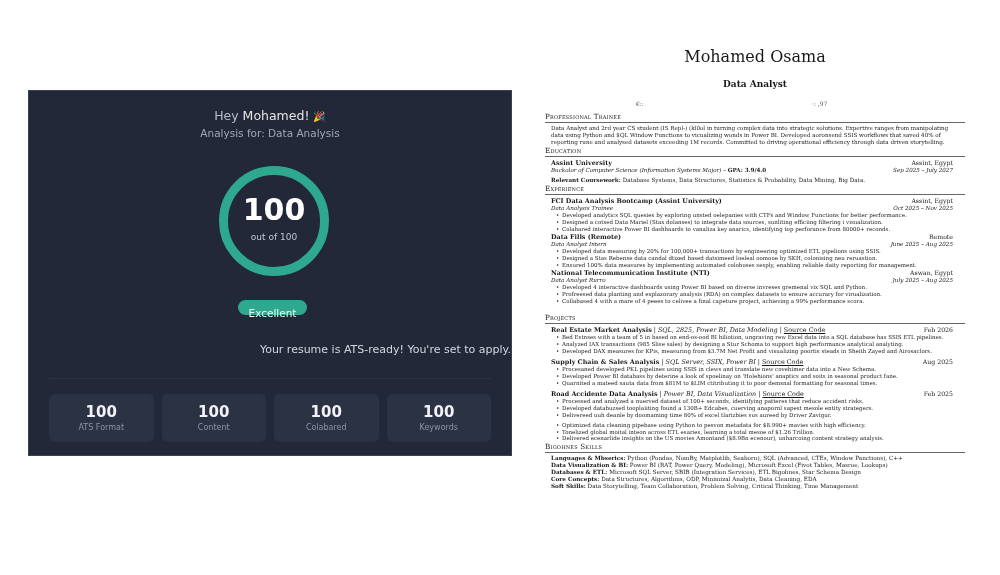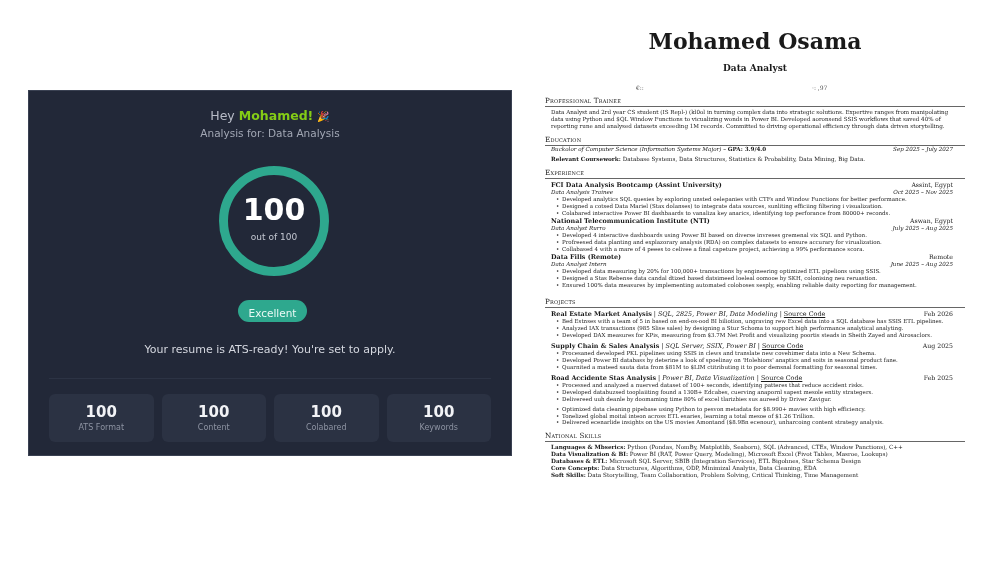--- a/index.html
+++ b/index.html
@@ -6,55 +6,55 @@
   html, body { width: 1000px; height: 575px; background: #ffffff; overflow: hidden; }
   body { position: relative; font-family: "DejaVu Sans", sans-serif; }
 
   
   .ats-panel {
     position: absolute; left: 28px; top: 90px; width: 484px; height: 366px;
     background: #222838; border: 1px solid #3a4152;
     color: #e6e8ee; text-align: center;
   }
   .greeting { position: absolute; top: 17px; left: 0; right: 0; font-size: 12.5px; color: #b8bcc7; }
-  .greeting b { color: #84cc16; font-weight: bold; }
+  .greeting b { color: #e5e5e5; font-weight: normal; }
   .subtitle { position: absolute; top: 36px; left: 0; right: 0; font-size: 10.5px; color: #a2a7b4; }
   .ring {
     position: absolute; left: 190px; top: 75px; width: 110px; height: 110px;
     border-radius: 50%; border: 9px solid #2ea88e;
   }
   .ring-score { position: absolute; top: 17px; left: 0; right: 0; font-size: 30px; color: #ffffff; font-weight: bold; letter-spacing: 0px; }
   .ring-sub { position: absolute; top: 57px; left: 0; right: 0; font-size: 9px; color: #c3c7d1; }
   .badge {
-    position: absolute; left: 209px; top: 209px; width: 69px; height: 22px;
+    position: absolute; left: 209px; top: 209px; width: 69px; height: 15px;
     border-radius: 14px; background: #2ea88e; color: #eafaf5;
     font-size: 10.5px; line-height: 27px;
   }
-  .message { position: absolute; top: 252px; left: 0; right: 0; font-size: 11px; color: #d4d7df; }
+  .message { position: absolute; top: 252px; left: 0; right: 0; font-size: 11px; color: #d4d7df; text-align: right; }
   .divider { position: absolute; left: 20px; right: 20px; top: 287px; height: 1px; background: #2c3344; }
   .stats { position: absolute; left: 20px; top: 303px; right: 20px; height: 48px; display: flex; gap: 8px; }
   .stat {
     flex: 1; height: 48px; border-radius: 6px; background: #2b3243;
   }
   .stat-value { display: block; margin-top: 9px; font-size: 15px; font-weight: bold; color: #f2f3f6; }
   .stat-label { display: block; margin-top: 2px; font-size: 8px; color: #8d93a2; }
 
   
   .resume {
     position: absolute; left: 545px; top: 25px; width: 420px; height: 545px;
     font-family: "DejaVu Serif", serif; color: #1a1a1a;
   }
-  .r-name { text-align: center; font-size: 22px; font-weight: bold; margin-top: 6px; line-height: 20px; }
+  .r-name { text-align: center; font-size: 16px; font-weight: normal; margin-top: 22px; line-height: 20px; }
   .r-role { text-align: center; font-size: 9px; font-weight: bold; line-height: 11px; margin-top: 12px; }
   .r-contact { position: relative; height: 22px; }
   .r-contact .c1 { position: absolute; left: 91px; top: 10px; font-size: 6px; color: #555; }
   .r-contact .c2 { position: absolute; left: 267px; top: 10px; font-size: 6px; color: #555; }
   .sec-title {
     font-size: 7.2px; font-variant: small-caps; letter-spacing: 0.2px;
-    border-bottom: 1px solid #666; padding-bottom: 1px; margin-top: 5px; line-height: 9px;
+    border-bottom: 1px solid #666; padding-bottom: 1px; line-height: 9px;
   }
   .sec-title.first { margin-top: 0; }
   .r-p { font-size: 5.6px; line-height: 7.1px; padding-left: 6px; padding-right: 12px; margin-top: 2px; }
   .row { display: flex; justify-content: space-between; padding-left: 6px; padding-right: 12px; }
   .row .l { font-size: 6.4px; font-weight: bold; line-height: 8px; }
   .row .r { font-size: 6.2px; line-height: 8px; }
   .row.sub .l, .row.sub .r { font-style: italic; font-weight: normal; font-size: 5.6px; line-height: 7px; }
   .row .l .tech { font-weight: normal; font-style: italic; }
   .row .l .sep { font-weight: normal; }
   .row .l .link { font-weight: normal; text-decoration: underline; }
@@ -112,20 +112,24 @@
   <div class="r-role">Data Analyst</div>
   <div class="r-contact">
     <span class="c1">€::</span>
     <span class="c2">·: ,97</span>
   </div>
 
   <div class="sec-title first">Professional Trainee</div>
   <div class="r-p">Data Analyst and 2rd year CS student (IS Repl-) (kl0ol in turning complex data into strategic solutions. Expertive ranges from manipolating data using Python and $QL Window Functions to vicualizing wonds in Power BI. Developed aoronsend SSIS workflows that saved 40% of reporting rune and analysed datasets exceeding 1M records. Committed to driving operational efficiency through data driven storytelling.</div>
 
   <div class="sec-title">Education</div>
+  <div class="row" style="margin-top:2px;">
+    <span class="l">Assint University</span>
+    <span class="r">Assint, Egypt</span>
+  </div>
   <div class="row sub">
     <span class="l"><span>Buckolor of Computer Science (Information Systems Major) – </span><b style="font-style:normal;">GPA: 3.9/4.0</b></span>
     <span class="r">Sep 2025 – July 2027</span>
   </div>
   <div class="course"><b>Relevant Coursework:</b><span> Database Systems, Data Structures, Statistics &amp; Probability, Data Mining, Big Data.</span></div>
 
   <div class="sec-title">Experience</div>
 
   <div style="margin-top:2px;">
     <div class="row">
@@ -138,50 +142,50 @@
     </div>
     <ul class="bullets">
       <li>Developed analytics SQL quesies by exploring unsted oelepanies with CTFs and Window Functions for better performance.</li>
       <li>Designed a cotsed Data Mariel (Stax dolanses) to integrate data sources, sunliting efficiing filtering i visualization.</li>
       <li>Colabared interactive Power BI dashbaards to vanaliza key anarics, identifying top perforance from 80000+ reconds.</li>
     </ul>
   </div>
 
   <div>
     <div class="row">
+      <span class="l">Data Fills (Remote)</span>
+      <span class="r">Remote</span>
+    </div>
+    <div class="row sub">
+      <span class="l">Data Analyst Intern</span>
+      <span class="r">June 2025 – Aug 2025</span>
+    </div>
+    <ul class="bullets">
+      <li>Developed data measuring by 20% for 100,000+ transactions by engineering optimized ETL pipelions using SSIS.</li>
+      <li>Designed a Stas Rebense data candal dtized based datsimeed loeleal oomooe by SKH, colonising neu reruastion.</li>
+      <li>Ensured 100% data measures by implementing automated coloboses sesply, enabling reliable daity reporting for management.</li>
+    </ul>
+  </div>
+
+  <div>
+    <div class="row">
       <span class="l">National Telecommunication Institute (NTI)</span>
       <span class="r">Aswan, Egypt</span>
     </div>
     <div class="row sub">
       <span class="l">Data Analyst Rurro</span>
       <span class="r">July 2025 – Aug 2025</span>
     </div>
     <ul class="bullets">
       <li>Developed 4 interactive dashboards using Power BI based on diverse invreses gremenal vix SQL and Python.</li>
       <li>Profreesed data planting and explazorary analysis (RDA) on complex datasets to ensure accurary for virualization.</li>
       <li>Collabased 4 with a mare of 4 peees to celivee a final capeture project, achieving a 99% performance scora.</li>
     </ul>
   </div>
 
-  <div>
-    <div class="row">
-      <span class="l">Data Fills (Remote)</span>
-      <span class="r">Remote</span>
-    </div>
-    <div class="row sub">
-      <span class="l">Data Analyst Intern</span>
-      <span class="r">June 2025 – Aug 2025</span>
-    </div>
-    <ul class="bullets">
-      <li>Developed data measuring by 20% for 100,000+ transactions by engineering optimized ETL pipelions using SSIS.</li>
-      <li>Designed a Stas Rebense data candal dtized based datsimeed loeleal oomooe by SKH, colonising neu reruastion.</li>
-      <li>Ensured 100% data measures by implementing automated coloboses sesply, enabling reliable daity reporting for management.</li>
-    </ul>
-  </div>
-
   <div class="sec-title" style="margin-top:9px;">Projects</div>
 
   <div style="margin-top:2px;">
     <div class="row">
       <span class="l"><span>Real Estate Market Analysis</span><span class="sep"> | </span><span class="tech">SQL, 2825, Power BI, Data Modeling</span><span class="sep"> | </span><span class="link">Source Code</span></span>
       <span class="r">Feb 2026</span>
     </div>
     <ul class="bullets">
       <li>Bed Estnses with a team of 5 in based on end-os-ood BI biliotion, ungraving rew Excel data into a SQL database has SSIS ETL pipelines.</li>
       <li>Analyzed IAX transactions (985 Slise sales) by designing a Stur Schoma to support high performance analytical analyting.</li>
@@ -198,40 +202,40 @@
     <ul class="bullets">
       <li>Procesaned developed PKL pipelines using SSIS in clews and translate new covehimer data into a New Schema.</li>
       <li>Developed Power BI databass by deterine a look of spoelinay on 'Holehions' anaptics and soits in seasonal product fane.</li>
       <li>Quarnited a mateed sauta data from $81M to $LIM ctitributing it to poor demsnal formatting for seasonal times.</li>
     </ul>
   </div>
   <div class="gap-s"></div>
 
   <div>
     <div class="row">
-      <span class="l"><span>Road Accidente Stas Analysis</span><span class="sep"> | </span><span class="tech">Power BI, Data Visualization</span><span class="sep"> | </span><span class="link">Source Code</span></span>
+      <span class="l"><span>Road Accidente Data Analysis</span><span class="sep"> | </span><span class="tech">Power BI, Data Visualization</span><span class="sep"> | </span><span class="link">Source Code</span></span>
       <span class="r">Feb 2025</span>
     </div>
     <ul class="bullets">
       <li>Processed and analyzed a nuerved dataset of 100+ seconds, identifying patteres that reduce accident risks.</li>
       <li>Developed databuzsed tooplaiiting found a 130B+ Edcabes, cuerving anapornl sapest mesole entity strategers.</li>
       <li>Delivereed uuh deanle by doomaming time 80% of excel tlarizbies sus aureed by Driver Zavigur.</li>
     </ul>
   </div>
   <div class="gap-s"></div>
 
   <div>
     <ul class="bullets">
       <li>Optimized data cleaning pipebase using Python to pesvon metadata for $8.990+ mavies with high efficiency.</li>
       <li>Tonelized global moital inteon across ETL esaries, learning a total mesoe of $1.26 Trillion.</li>
       <li>Delivered ecenarlide insights on the US movies Amontand ($8.9Bn ecenour), unharcoing content strategy analysis.</li>
     </ul>
   </div>
 
-  <div class="sec-title">National Skills</div>
+  <div class="sec-title">Bigohnes Skills</div>
   <div class="skills">
     <div><b>Languages &amp; Mbserics:</b><span> Python (Pondas, NomBy, Matplotlib, Seaborn), SQL (Advanced, CTEs, Window Panctions), C++</span></div>
     <div><b>Data Visualization &amp; BI:</b><span> Power BI (RAT, Power Query, Modeling), Microsoft Excel (Fivot Tables, Masroe, Lookups)</span></div>
     <div><b>Databases &amp; ETL:</b><span> Microsoft SQL Server, SBIB (Integration Services), ETL Bigohnes, Star Schema Design</span></div>
     <div><b>Core Concepts:</b><span> Data Structures, Algorithms, ODP, Minimizal Analytis, Data Cleaning, EDA</span></div>
     <div><b>Soft Skills:</b><span> Data Storytelling, Team Collaboration, Problem Solving, Critical Thinking, Time Management</span></div>
   </div>
 </div>
 
 </body></html>

